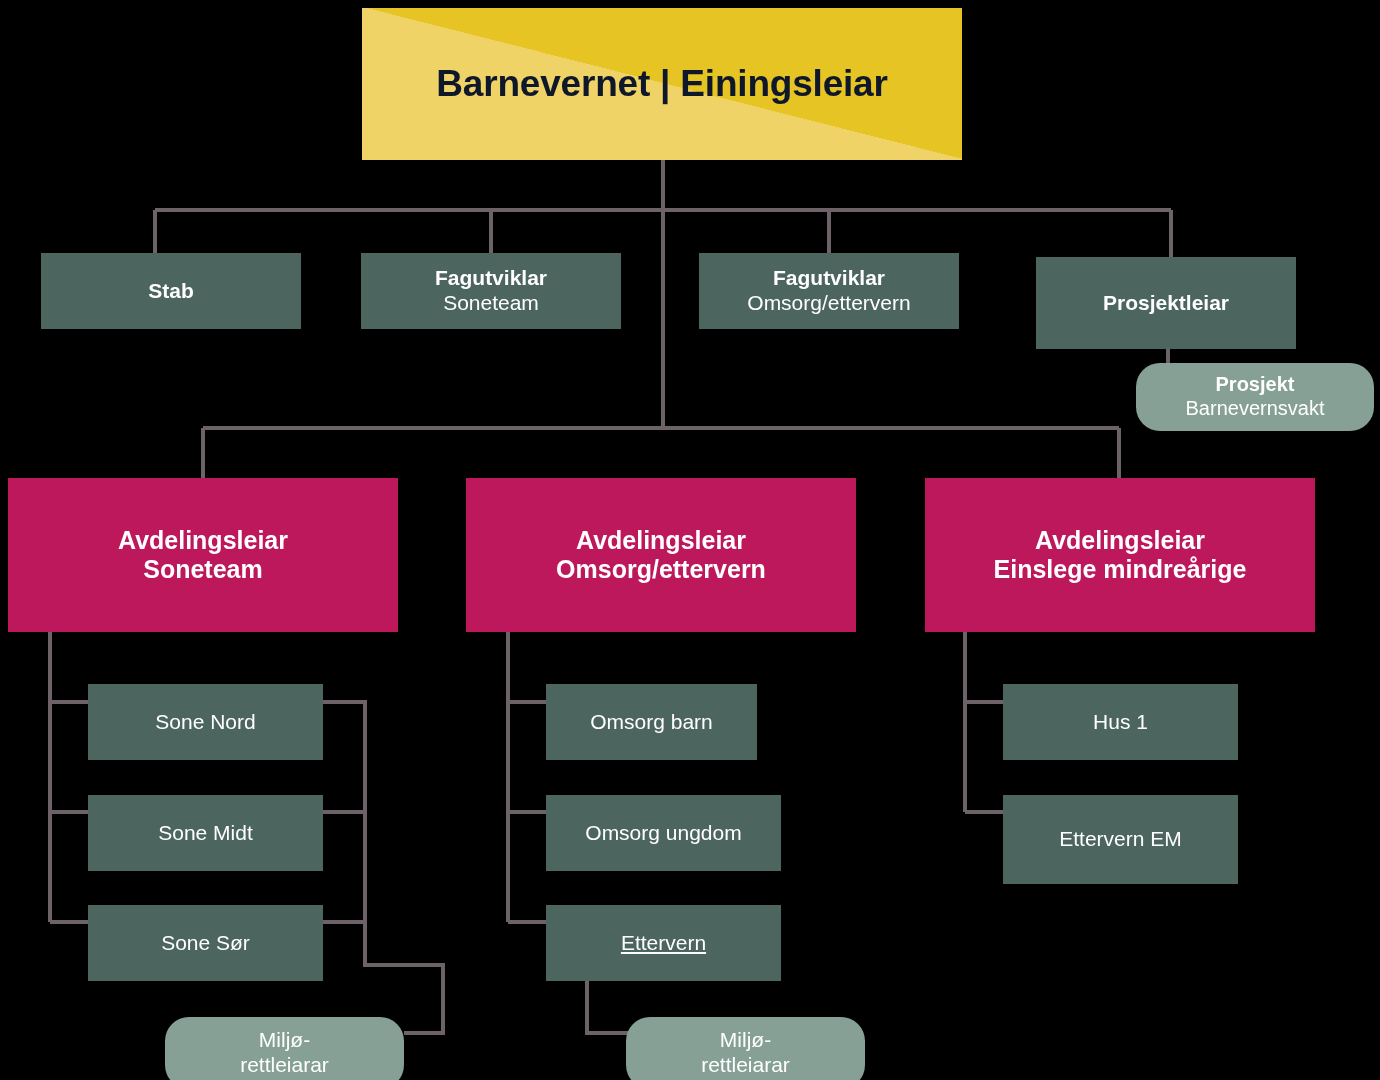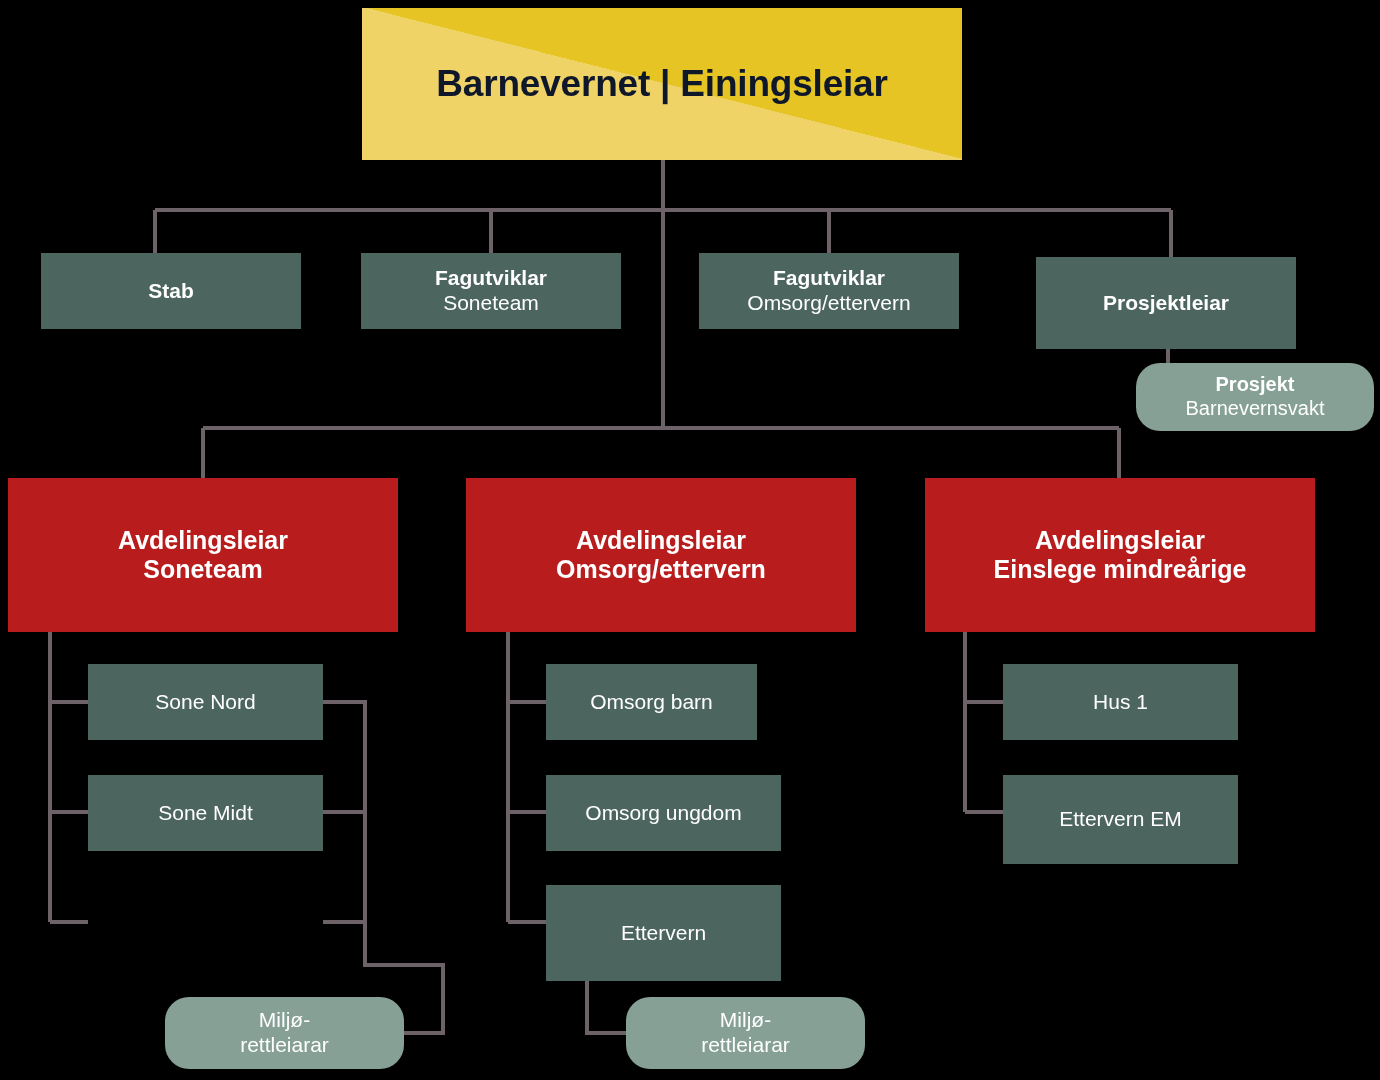--- a/index.html
+++ b/index.html
@@ -53,31 +53,31 @@
   .node.root .l1 {
     position: relative;
     z-index: 3;
     font-size: 37px;
     font-weight: bold;
     letter-spacing: -0.2px;
   }
 
   
   .node.dark   { background: #4c655e; }
-  .node.mauve  { background: #b91c1c; }
+  .node.mauve  { background: #be185d; }
   .node.sage   { background: #86a096; border-radius: 24px; }
 
   
   .bold-l1 .l1 { font-weight: bold; }
   .bold-l2 .l2 { font-weight: bold; }
 
   .s-lvl2 { font-size: 21px; }
   .s-lvl2b { font-size: 20px; }
   .s-lvl3 { font-size: 25px; }
-  .s-leaf { font-size: 21px; font-weight: normal; }
+  .s-leaf { font-size: 21px; font-weight: normal; margin-top: 20px; }
 </style>
 </head>
 <body>
 
 <div id="chart">
 
   <svg id="connectors" viewBox="0 0 1380 1080" width="1380" height="1080">
     <g stroke="#6e6269" stroke-width="4" fill="none" shape-rendering="crispEdges">
 
       <path d="M 663,160 L 663,428"></path>
@@ -157,32 +157,35 @@
     <span class="l1">Avdelingsleiar</span>
     <span class="l2">Einslege mindreårige</span>
   </div>
 
   <div class="node dark s-leaf" style="left:88px; top:664px; width:235px; height:76px;">
     <span class="l1">Sone Nord</span>
   </div>
   <div class="node dark s-leaf" style="left:88px; top:775px; width:235px; height:76px;">
     <span class="l1">Sone Midt</span>
   </div>
+  <div class="node dark s-leaf" style="left:88px; top:885px; width:235px; height:76px;">
+    <span class="l1">Sone Sør</span>
+  </div>
   <div class="node sage s-leaf" style="left:165px; top:997px; width:239px; height:72px;">
     <span class="l1">Miljø-</span>
     <span class="l2">rettleiarar</span>
   </div>
 
   <div class="node dark s-leaf" style="left:546px; top:664px; width:211px; height:76px;">
     <span class="l1">Omsorg barn</span>
   </div>
   <div class="node dark s-leaf" style="left:546px; top:775px; width:235px; height:76px;">
     <span class="l1">Omsorg ungdom</span>
   </div>
-  <div class="node dark s-leaf" style="left:546px; top:885px; width:235px; height:96px;">
+  <div class="node dark s-leaf" style="left:546px; top:885px; width:235px; height:76px;text-decoration:underline;">
     <span class="l1">Ettervern</span>
   </div>
   <div class="node sage s-leaf" style="left:626px; top:997px; width:239px; height:72px;">
     <span class="l1">Miljø-</span>
     <span class="l2">rettleiarar</span>
   </div>
 
   <div class="node dark s-leaf" style="left:1003px; top:664px; width:235px; height:76px;">
     <span class="l1">Hus 1</span>
   </div>

